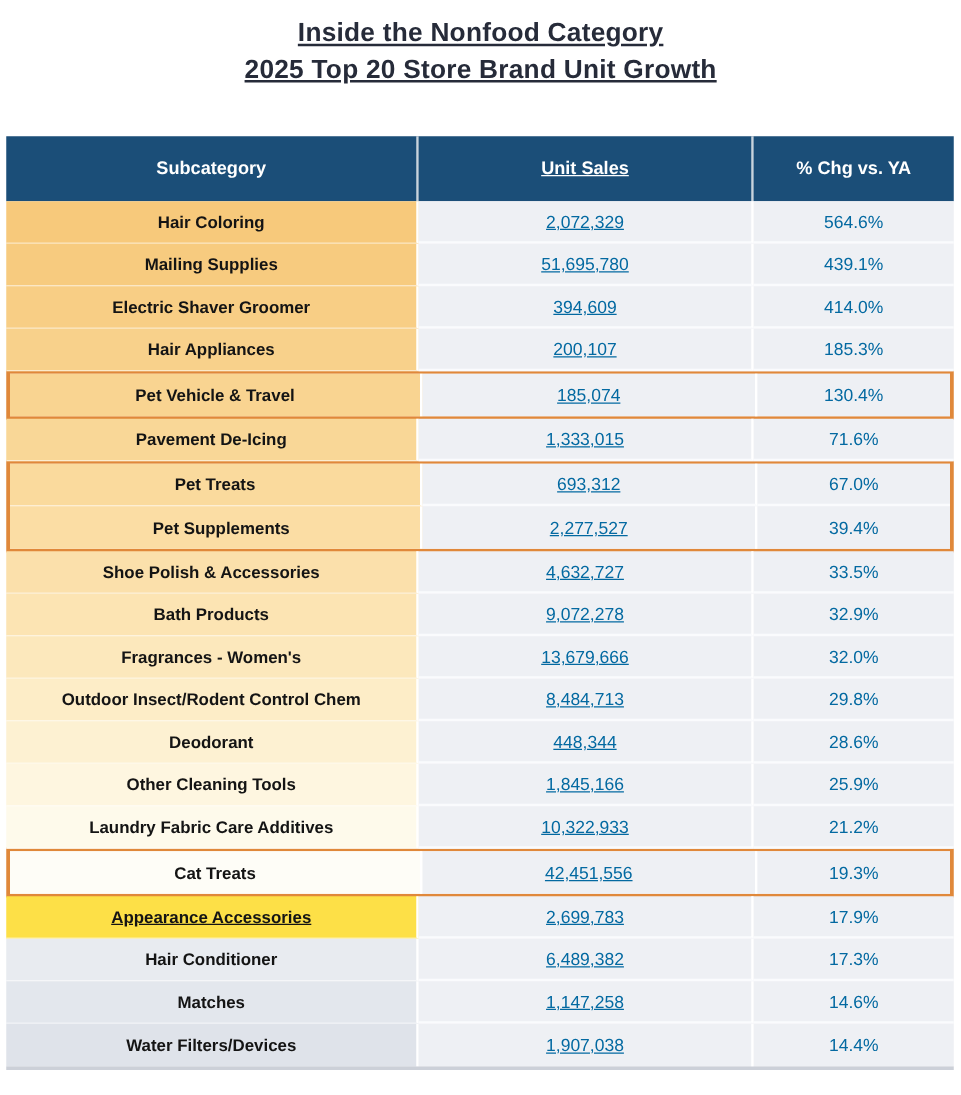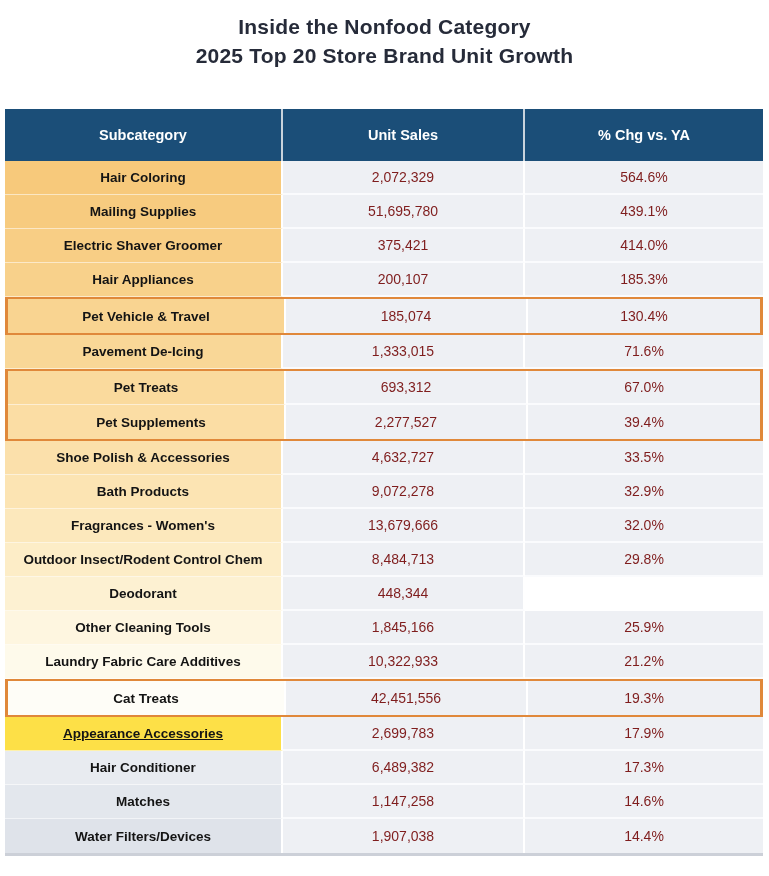--- a/index.html
+++ b/index.html
@@ -1,37 +1,37 @@
 <!DOCTYPE html>
 <html><head>
 <meta charset="utf-8">
 <style>
   html,body{margin:0;padding:0;background:#ffffff;}
   body{width:769px;font-family:"Liberation Sans","DejaVu Sans",sans-serif;-webkit-font-smoothing:antialiased;}
 
   .page{width:769px;min-height:876px;box-sizing:border-box;}
 
   .title{margin:12px 0 0 0;text-align:center;color:#262b39;font-weight:bold;
-         font-size:21px;line-height:29px;letter-spacing:0.2px;}
+         font-size:21px;line-height:29px;letter-spacing:0.2px;text-decoration:underline;}
 
   .tbl{margin:39px 6px 0 5px;border-bottom:3px solid #ccd0d8;}
 
   .row{display:flex;align-items:stretch;}
   .cell{display:flex;align-items:center;justify-content:center;text-align:center;box-sizing:border-box;}
-  .c1{width:278px;border-right:2px solid #ffffff;padding:4px 18px;}
-  .c2{width:242px;border-right:2px solid #ffffff;padding:4px 8px;}
+  .c1{width:330px;border-right:2px solid #ffffff;padding:4px 18px;}
+  .c2{width:268px;border-right:2px solid #ffffff;padding:4px 8px;text-decoration:underline;}
   .c3{flex:1;padding:0 8px;}
 
   
   .thead .cell{background:#1b4e78;color:#ffffff;font-weight:bold;font-size:14.5px;min-height:52px;}
   .thead .c1{border-right:2px solid #c9d3dc;}
   .thead .c2{border-right:2px solid #c9d3dc;}
 
   
-  .trow .cell{min-height:34px;font-size:14px;color:#7f1d1d;}
+  .trow .cell{min-height:34px;font-size:14px;color:#0369a1;}
   .trow .c1{font-weight:bold;font-size:13.5px;color:#141414;
             border-bottom:1px solid rgba(255,255,255,0.55);}
   .trow .c2,.trow .c3{background:#eef0f4;border-bottom:2px solid #fafbfd;}
   .trow:last-child .cell{border-bottom:none;}
 
   
   .r1{background:#f7c97b;} .r2{background:#f7cb7f;} .r3{background:#f8ce85;}
   .r4{background:#f8d18b;} .r5{background:#f9d491;} .r6{background:#f9d797;}
   .r7{background:#fada9d;} .r8{background:#fbdda4;padding-left:28px;} .r9{background:#fbe0ab;}
   .r10{background:#fce4b3;} .r11{background:#fce8bc;} .r12{background:#fdedc7;}
@@ -68,21 +68,21 @@
     </div>
 
     <div class="row trow">
       <div class="cell c1 r2">Mailing Supplies</div>
       <div class="cell c2">51,695,780</div>
       <div class="cell c3">439.1%</div>
     </div>
 
     <div class="row trow">
       <div class="cell c1 r3">Electric Shaver Groomer</div>
-      <div class="cell c2">375,421</div>
+      <div class="cell c2">394,609</div>
       <div class="cell c3">414.0%</div>
     </div>
 
     <div class="row trow">
       <div class="cell c1 r4">Hair Appliances</div>
       <div class="cell c2">200,107</div>
       <div class="cell c3">185.3%</div>
     </div>
 
     <div class="hl">
@@ -132,20 +132,21 @@
 
     <div class="row trow">
       <div class="cell c1 r12">Outdoor Insect/Rodent Control Chem</div>
       <div class="cell c2">8,484,713</div>
       <div class="cell c3">29.8%</div>
     </div>
 
     <div class="row trow">
       <div class="cell c1 r13">Deodorant</div>
       <div class="cell c2">448,344</div>
+      <div class="cell c3">28.6%</div>
     </div>
 
     <div class="row trow">
       <div class="cell c1 r14">Other Cleaning Tools</div>
       <div class="cell c2">1,845,166</div>
       <div class="cell c3">25.9%</div>
     </div>
 
     <div class="row trow">
       <div class="cell c1 r15">Laundry Fabric Care Additives</div>

